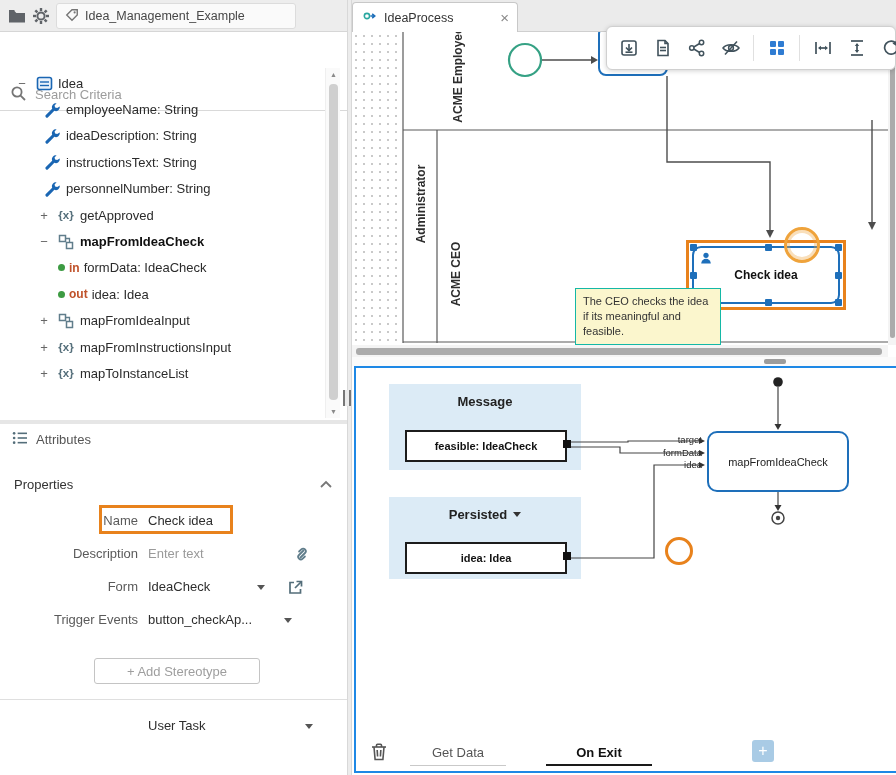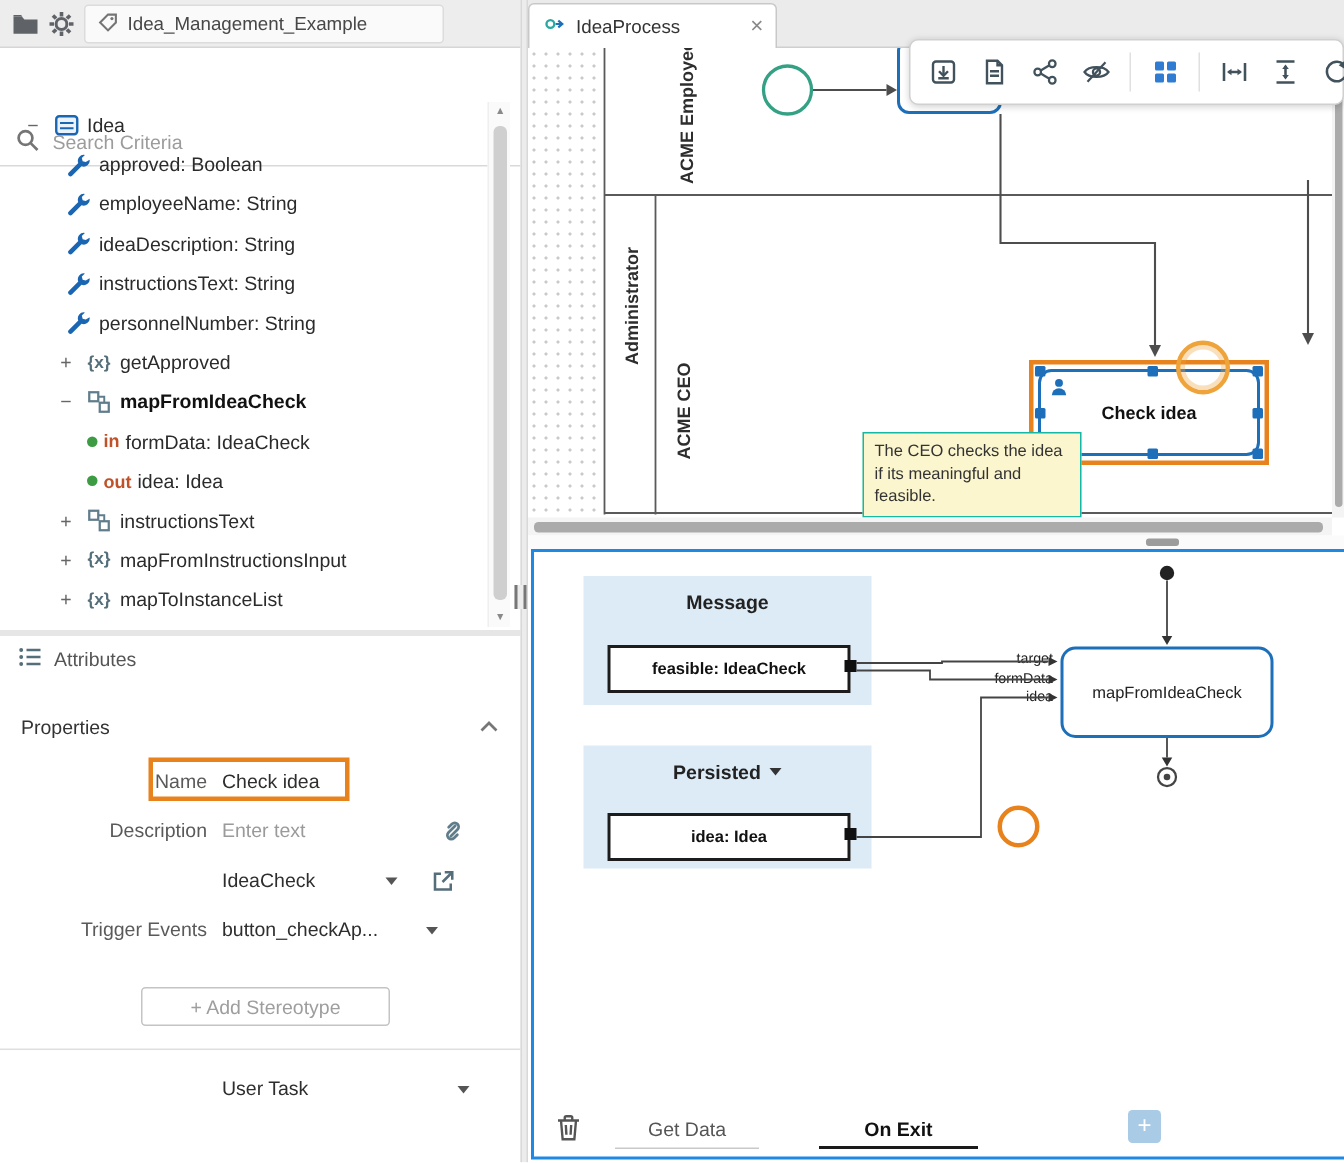--- a/index.html
+++ b/index.html
@@ -148,28 +148,20 @@
           </svg>
         </span>
       <span class="tlabel">Idea</span>
     </div>
     <div class="trow ind2">
       <span class="ticon">
           <svg width="16" height="16" viewBox="0 0 17 17">
             <path d="M13.4 1.4a4.2 4.2 0 0 0-4.7 5.7L2 13.8a1.6 1.6 0 0 0 2.3 2.3l6.7-6.7a4.2 4.2 0 0 0 5.7-4.7L14 6.4l-2.2-.6-.6-2.2z" fill="#1A66B3"></path>
           </svg>
         </span>
-      <span class="tlabel">approved: Boolean</span>
-    </div>
-    <div class="trow ind2">
-      <span class="ticon">
-          <svg width="16" height="16" viewBox="0 0 17 17">
-            <path d="M13.4 1.4a4.2 4.2 0 0 0-4.7 5.7L2 13.8a1.6 1.6 0 0 0 2.3 2.3l6.7-6.7a4.2 4.2 0 0 0 5.7-4.7L14 6.4l-2.2-.6-.6-2.2z" fill="#1A66B3"></path>
-          </svg>
-        </span>
       <span class="tlabel">employeeName: String</span>
     </div>
     <div class="trow ind2">
       <span class="ticon">
           <svg width="16" height="16" viewBox="0 0 17 17">
             <path d="M13.4 1.4a4.2 4.2 0 0 0-4.7 5.7L2 13.8a1.6 1.6 0 0 0 2.3 2.3l6.7-6.7a4.2 4.2 0 0 0 5.7-4.7L14 6.4l-2.2-.6-.6-2.2z" fill="#1A66B3"></path>
           </svg>
         </span>
       <span class="tlabel">ideaDescription: String</span>
     </div>
@@ -217,21 +209,21 @@
     </div>
     <div class="trow ind2e">
       <span class="texp">+</span>
       <span class="ticon">
           <svg width="16" height="16" viewBox="0 0 16 16">
             <rect x="1.5" y="1.5" width="6" height="6" fill="none" stroke="#607D8B" stroke-width="1.5"></rect>
             <rect x="8.5" y="8.5" width="6" height="6" fill="none" stroke="#607D8B" stroke-width="1.5"></rect>
             <path d="M7.5 4.5 H11.5 V8.5" fill="none" stroke="#607D8B" stroke-width="1.3"></path>
           </svg>
         </span>
-      <span class="tlabel">instructionsText</span>
+      <span class="tlabel">mapFromIdeaInput</span>
     </div>
     <div class="trow ind2e">
       <span class="texp">+</span>
       <span class="ticon fx">{x}</span>
       <span class="tlabel">mapFromInstructionsInput</span>
     </div>
     <div class="trow ind2e">
       <span class="texp">+</span>
       <span class="ticon fx">{x}</span>
       <span class="tlabel">mapToInstanceList</span>
@@ -277,20 +269,21 @@
     <span class="alabel">Description</span>
     <span class="avalue placeholder">Enter text</span>
     <span class="abs" style="left:293px;top:5px;"><svg width="18" height="18" viewBox="0 0 18 18">
           <g stroke="#607D8B" stroke-width="1.8" fill="none" stroke-linecap="round">
             <path d="M7.5 12.5 l4.5-4.5 a2.6 2.6 0 0 0-3.7-3.7 l-2.2 2.2"></path>
             <path d="M10.5 5.5 l-4.5 4.5 a2.6 2.6 0 0 0 3.7 3.7 l2.2-2.2"></path>
           </g>
         </svg></span>
   </div>
   <div class="arow" style="top:573px;">
+    <span class="alabel">Form</span>
     <span class="avalue">IdeaCheck</span>
     <span class="caret" style="left:257px;"></span>
     <span class="abs" style="left:287px;top:5px;"><svg width="17" height="17" viewBox="0 0 17 17">
           <g stroke="#546E7A" stroke-width="1.7" fill="none">
             <path d="M7 3.5 H3 V14 H13.5 V10"></path>
             <path d="M9.5 2.5 H14.5 V7.5"></path>
             <line x1="14" y1="3" x2="8" y2="9"></line>
           </g>
         </svg></span>
   </div>

